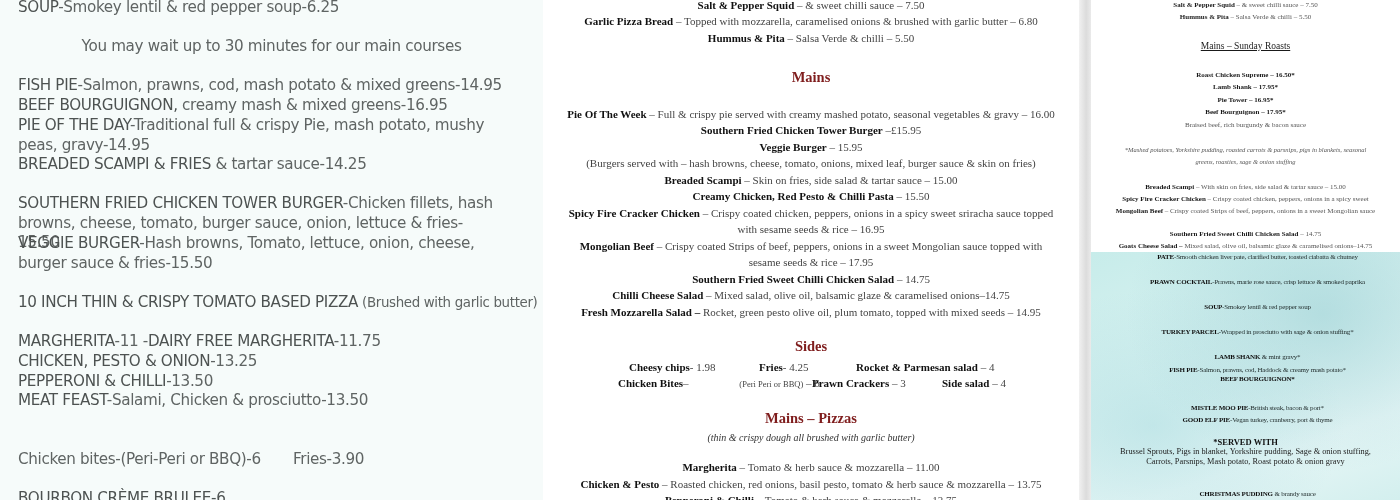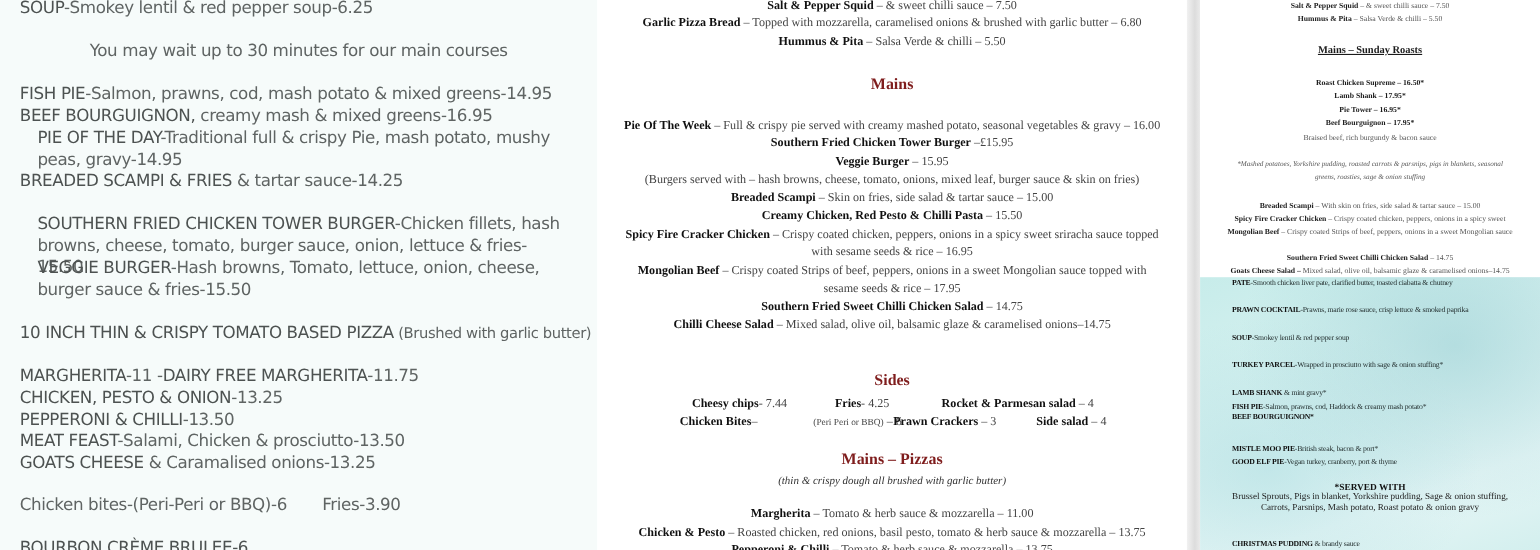--- a/index.html
+++ b/index.html
@@ -10,21 +10,21 @@
   .left {
     position: absolute; left: 0; top: 0; width: 543px; height: 500px;
     background: #f6fbfa;
     font-family: "DejaVu Sans", sans-serif;
     color: #5f6463;
     font-size: 15.2px;
     line-height: 19.7px;
     overflow: hidden;
   }
   .left .ln { position: absolute; left: 18px; white-space: nowrap; letter-spacing: -0.35px; }
-  .left .ln.wrap { white-space: normal; width: 500px; margin-left: 16px; }
+  .left .ln.wrap { white-space: normal; width: 500px; }
   .left .b { color: #4d5251; }
   .left .small { font-size: 13.4px; }
   .left .center { left: 0; width: 543px; text-align: center; }
 
   
   .mid {
     position: absolute; left: 543px; top: 0; width: 536px; height: 500px;
     background: #ffffff;
     font-family: "Liberation Serif", serif;
     color: #444;
@@ -47,35 +47,35 @@
   
   .right {
     position: absolute; left: 1091px; top: 0; width: 309px; height: 500px;
     background: #ffffff;
     font-family: "Liberation Serif", serif;
     color: #555;
     overflow: hidden;
   }
   .right .ln { position: absolute; left: 0; width: 309px; text-align: center; white-space: nowrap; font-size: 7px; line-height: 10px; }
   .right .b { font-weight: bold; color: #1a1a1a; }
-  .right .h { font-weight: bold; color: #1a1a1a; font-size: 9.5px; text-decoration: underline; }
+  .right .h { font-weight: normal; color: #1a1a1a; font-size: 9.5px; text-decoration: underline; }
   .right .it { font-style: italic; }
 
   .xmas {
     position: absolute; left: 0; top: 252px; width: 309px; height: 248px;
     background:
       radial-gradient(ellipse at 75% 25%, rgba(150,205,210,0.55), rgba(200,235,236,0) 60%),
       radial-gradient(ellipse at 20% 70%, rgba(160,215,220,0.45), rgba(200,235,236,0) 55%),
       linear-gradient(160deg, #c7ecea 0%, #d9f2f1 40%, #e6f6f6 75%, #d3efee 100%);
     font-family: "Liberation Serif", serif;
     color: #1f2a2a;
     font-size: 12.2px;
     line-height: 12.8px;
   }
-  .xmas .ln { position: absolute; left: 29px; width: 275px; text-align: left; white-space: normal; letter-spacing: -0.2px; }
+  .xmas .ln { position: absolute; left: 29px; width: 275px; text-align: center; white-space: normal; letter-spacing: -0.2px; }
   .xmas .b { font-weight: bold; color: #111; }
   .xmas .served-h { position: absolute; left: 0; width: 309px; text-align: center; font-weight: bold; font-size: 8.5px; line-height: 10px; color: #111; }
   .xmas .served { position: absolute; left: 0; width: 309px; text-align: center; font-size: 8.3px; line-height: 10px; color: #222; }
 </style>
 </head>
 <body>
 
 <div class="left">
   <div class="ln" style="top:-2px">
     <span class="b">SOUP</span><span>-Smokey lentil &amp; red pepper soup-6.25</span>
@@ -89,21 +89,20 @@
 
   <div class="ln wrap" style="top:194px;width:480px"><span class="b">SOUTHERN FRIED CHICKEN TOWER BURGER</span><span>-Chicken fillets, hash browns, cheese, tomato, burger sauce, onion, lettuce &amp; fries-15.50</span></div>
   <div class="ln wrap" style="top:234px;width:490px"><span class="b">VEGGIE BURGER</span><span>-Hash browns, Tomato, lettuce, onion, cheese, burger sauce &amp; fries-15.50</span></div>
 
   <div class="ln" style="top:293px"><span class="b">10 INCH THIN &amp; CRISPY TOMATO BASED PIZZA</span><span class="small"> (Brushed with garlic butter)</span></div>
 
   <div class="ln" style="top:332px"><span class="b">MARGHERITA</span><span>-11 -</span><span class="b">DAIRY FREE MARGHERITA</span><span>-11.75</span></div>
   <div class="ln" style="top:352px"><span class="b">CHICKEN, PESTO &amp; ONION</span><span>-13.25</span></div>
   <div class="ln" style="top:372px"><span class="b">PEPPERONI &amp; CHILLI</span><span>-13.50</span></div>
   <div class="ln" style="top:391px"><span class="b">MEAT FEAST</span><span>-Salami, Chicken &amp; prosciutto-13.50</span></div>
-  <div class="ln" style="top:411px"><span class="b">GOATS CHEESE</span><span> &amp; Caramalised onions-13.25</span></div>
 
   <div class="ln" style="top:450px">Chicken bites-(Peri-Peri or BBQ)-6</div>
   <div class="ln" style="top:450px;left:293px">Fries-3.90</div>
 
   <div class="ln b" style="top:489px">BOURBON CRÈME BRULEE-6</div>
 </div>
 
 <div class="mid">
   <div class="ln" style="top:-3px"><span class="b">Salt &amp; Pepper Squid</span><span> – &amp; sweet chilli sauce – 7.50</span></div>
   <div class="ln" style="top:13px"><span class="b">Garlic Pizza Bread</span><span> – Topped with mozzarella, caramelised onions &amp; brushed with garlic butter – 6.80</span></div>
@@ -116,24 +115,25 @@
   <div class="ln" style="top:139px"><span class="b">Veggie Burger</span><span> – 15.95</span></div>
   <div class="ln" style="top:155px"><span>(Burgers served with – hash browns, cheese, tomato, onions, mixed leaf, burger sauce &amp; skin on fries)</span></div>
   <div class="ln" style="top:172px"><span class="b">Breaded Scampi</span><span> – Skin on fries, side salad &amp; tartar sauce – 15.00</span></div>
   <div class="ln" style="top:188px"><span class="b">Creamy Chicken</span><span class="b">, Red Pesto &amp; Chilli Pasta</span><span> – 15.50</span></div>
   <div class="ln" style="top:205px"><span class="b">Spicy Fire Cracker Chicken</span><span> – Crispy coated chicken, peppers, onions in a spicy sweet sriracha sauce topped</span></div>
   <div class="ln" style="top:221px">with sesame seeds &amp; rice – 16.95</div>
   <div class="ln" style="top:238px"><span class="b">Mongolian Beef</span><span> – Crispy coated Strips of beef, peppers, onions in a sweet Mongolian sauce topped with</span></div>
   <div class="ln" style="top:254px">sesame seeds &amp; rice – 17.95</div>
   <div class="ln" style="top:271px"><span class="b">Southern Fried Sweet Chilli Chicken Salad</span><span> – 14.75</span></div>
   <div class="ln" style="top:287px"><span class="b">Chilli Cheese Salad</span><span> – Mixed salad, olive oil, balsamic glaze &amp; caramelised onions–14.75</span></div>
+  <div class="ln" style="top:304px"><span class="b">Fresh Mozzarella Salad –</span><span> Rocket, green pesto olive oil, plum tomato, topped with mixed seeds – 14.95</span></div>
 
   <div class="ln h" style="top:338px">Sides</div>
 
-  <div class="row" style="top:359px;left:86px"><span class="b">Cheesy chips</span><span>- 7.44</span></div>
+  <div class="row" style="top:359px;left:86px"><span class="b">Cheesy chips</span><span>- 1.98</span></div>
   <div class="row" style="top:359px;left:216px"><span class="b">Fries</span><span>- 4.25</span></div>
   <div class="row" style="top:359px;left:313px"><span class="b">Rocket &amp; Parmesan salad</span><span> – 4</span></div>
   <div class="row" style="top:375px;left:75px"><span class="b">Chicken Bites</span><span>– </span><span class="tiny">(Peri Peri or BBQ)</span><span> – 6</span></div>
   <div class="row" style="top:375px;left:269px"><span class="b">Prawn Crackers</span><span> – 3</span></div>
   <div class="row" style="top:375px;left:399px"><span class="b">Side salad</span><span> – 4</span></div>
 
   <div class="ln it" style="top:430px">(thin &amp; crispy dough all brushed with garlic butter)</div>
   <div class="ln h" style="top:410px">Mains – Pizzas</div>
 
   <div class="ln" style="top:459px"><span class="b">Margherita</span><span> – Tomato &amp; herb sauce &amp; mozzarella – 11.00</span></div>

